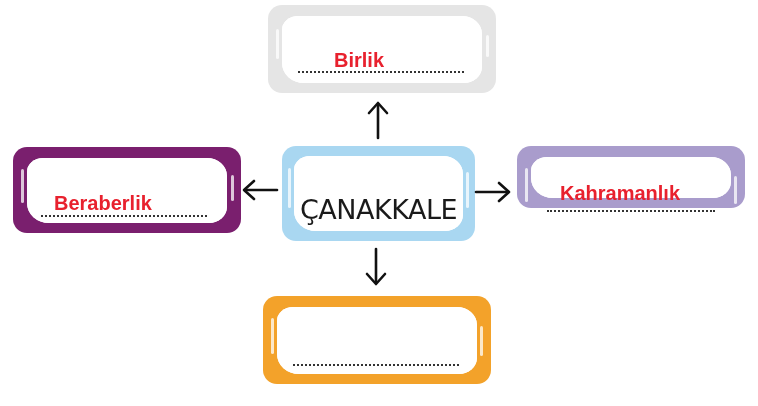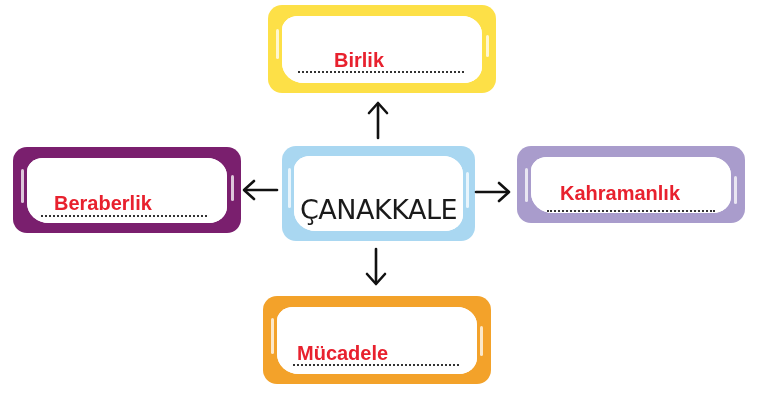--- a/index.html
+++ b/index.html
@@ -46,21 +46,21 @@
       font-size: 27px;
       letter-spacing: -0.5px;
       line-height: 32px;
       margin-top: 32px;
     }
     .arrow { position: absolute; }
   </style>
 </head>
 <body>
 
-<div class="box" style="left:268px; top:5px; width:228px; height:88px; background:#fde047;">
+<div class="box" style="left:268px; top:5px; width:228px; height:88px; background:#e5e5e5;">
   <div class="inner"></div>
   <div class="streak" style="left:8px; top:24px; width:3px; height:30px;"></div>
   <div class="streak" style="right:7px; top:30px; width:3px; height:22px;"></div>
   <span class="answer" style="left:66px; top:45px; color:#e8212e;">Birlik</span>
   <div class="dots" style="left:30px; width:166px; top:66px;"></div>
 </div>
 
 <div class="box" style="left:13px; top:147px; width:228px; height:86px; background:#7a1f6e;padding-left:17px;">
   <div class="inner"></div>
   <div class="streak" style="left:8px; top:22px; width:3px; height:34px;"></div>
@@ -69,33 +69,32 @@
   <div class="dots" style="left:28px; width:166px; top:68px;"></div>
 </div>
 
 <div class="box" style="left:282px; top:146px; width:193px; height:95px; background:#a9d7f1;">
   <div class="inner" style="left:12px; right:12px; top:10px; bottom:10px;"></div>
   <div class="streak" style="left:6px; top:22px; width:3px; height:40px;"></div>
   <div class="streak" style="right:6px; top:26px; width:3px; height:36px;"></div>
   <div class="center-text" style="top:16px;">ÇANAKKALE</div>
 </div>
 
-<div class="box" style="left:517px; top:146px; width:228px; height:77px; background:#a99ccc;">
+<div class="box" style="left:517px; top:146px; width:228px; height:62px; background:#a99ccc;">
   <div class="inner"></div>
   <div class="streak" style="left:8px; top:22px; width:3px; height:34px;"></div>
   <div class="streak" style="right:8px; top:30px; width:3px; height:28px;"></div>
   <span class="answer" style="left:43px; top:37px; color:#e8212e;">Kahramanlık</span>
   <div class="dots" style="left:30px; width:168px; top:64px;"></div>
 </div>
 
 <div class="box" style="left:263px; top:296px; width:228px; height:88px; background:#f3a22a;">
   <div class="inner"></div>
   <div class="streak" style="left:8px; top:22px; width:3px; height:36px;"></div>
   <div class="streak" style="right:8px; top:30px; width:3px; height:30px;"></div>
-  <span class="answer" style="left:34px; top:47px; color:#e8212e;">Mücadele</span>
   <div class="dots" style="left:30px; width:166px; top:68px;"></div>
 </div>
 
 <svg class="arrow" style="left:366px; top:100px;" width="24" height="40" viewBox="0 0 24 40">
   <line x1="12" y1="38" x2="12" y2="4" stroke="#111" stroke-width="2.6" stroke-linecap="round"></line>
   <polyline points="3,13 12,3 21,13" fill="none" stroke="#111" stroke-width="2.6" stroke-linecap="round" stroke-linejoin="round"></polyline>
 </svg>
 
 <svg class="arrow" style="left:241px; top:178px;" width="38" height="24" viewBox="0 0 38 24">
   <line x1="36" y1="12" x2="4" y2="12" stroke="#111" stroke-width="2.6" stroke-linecap="round"></line>

